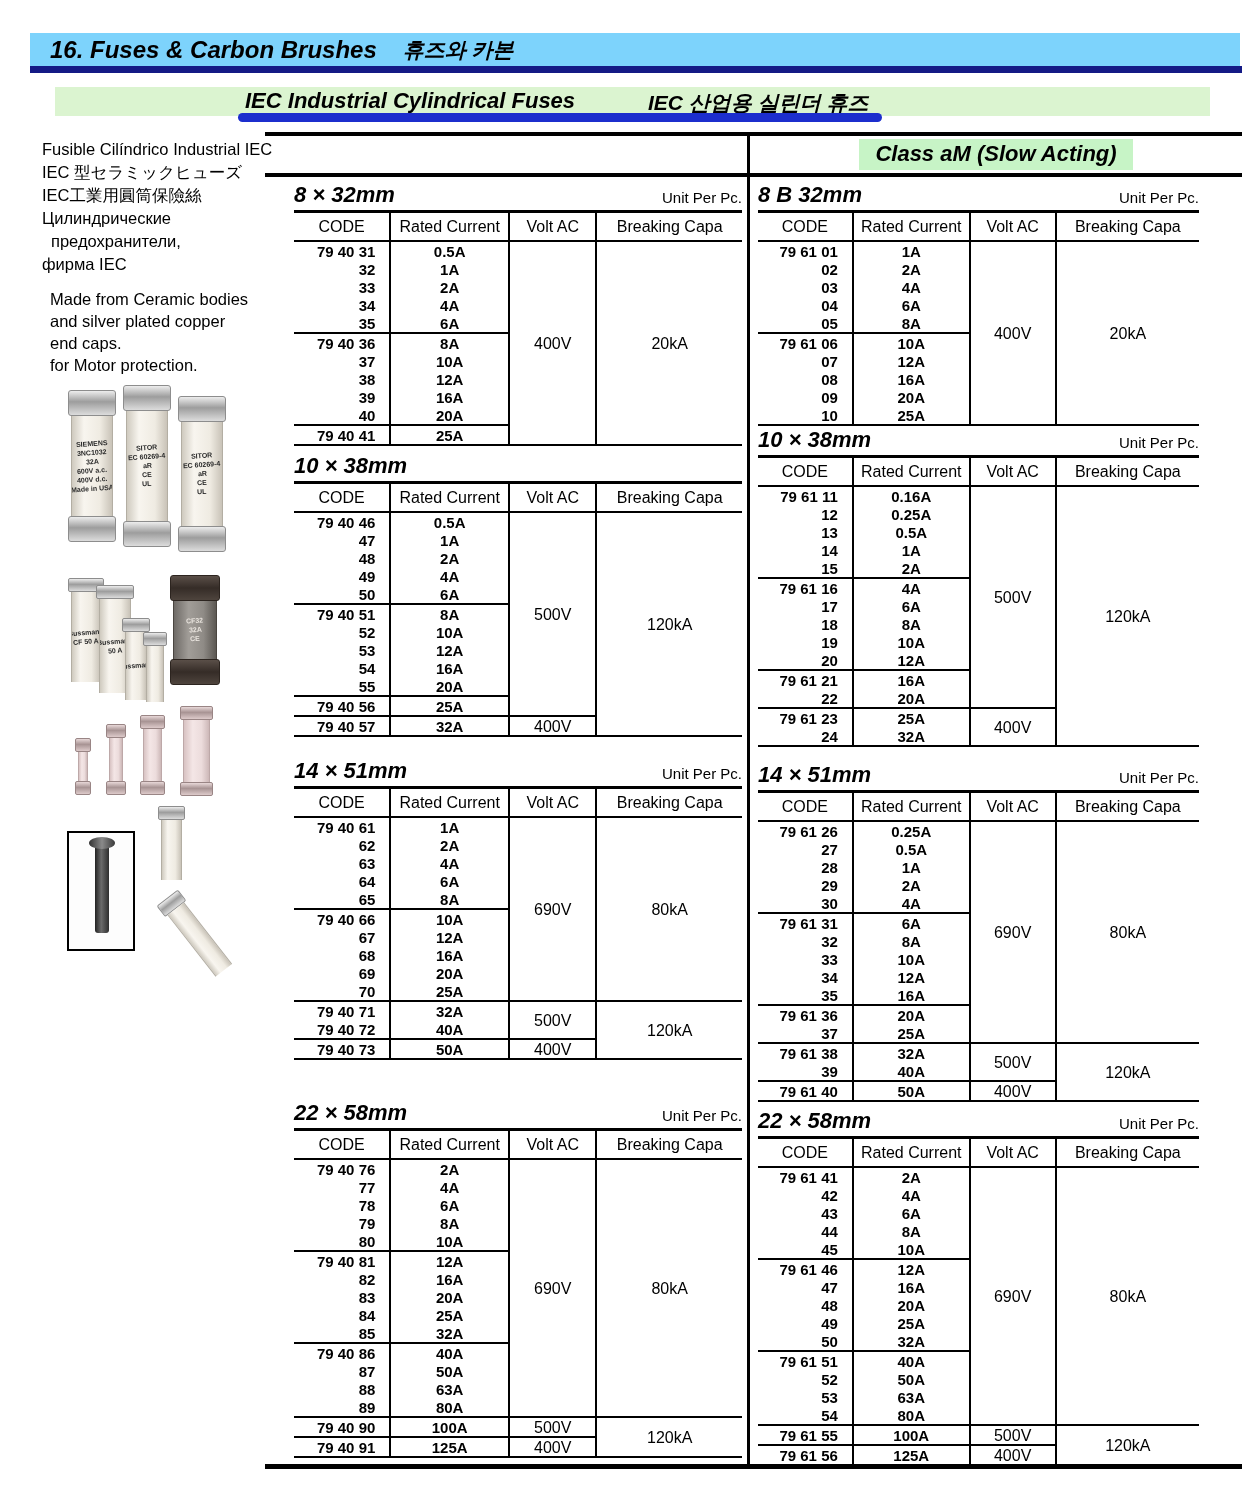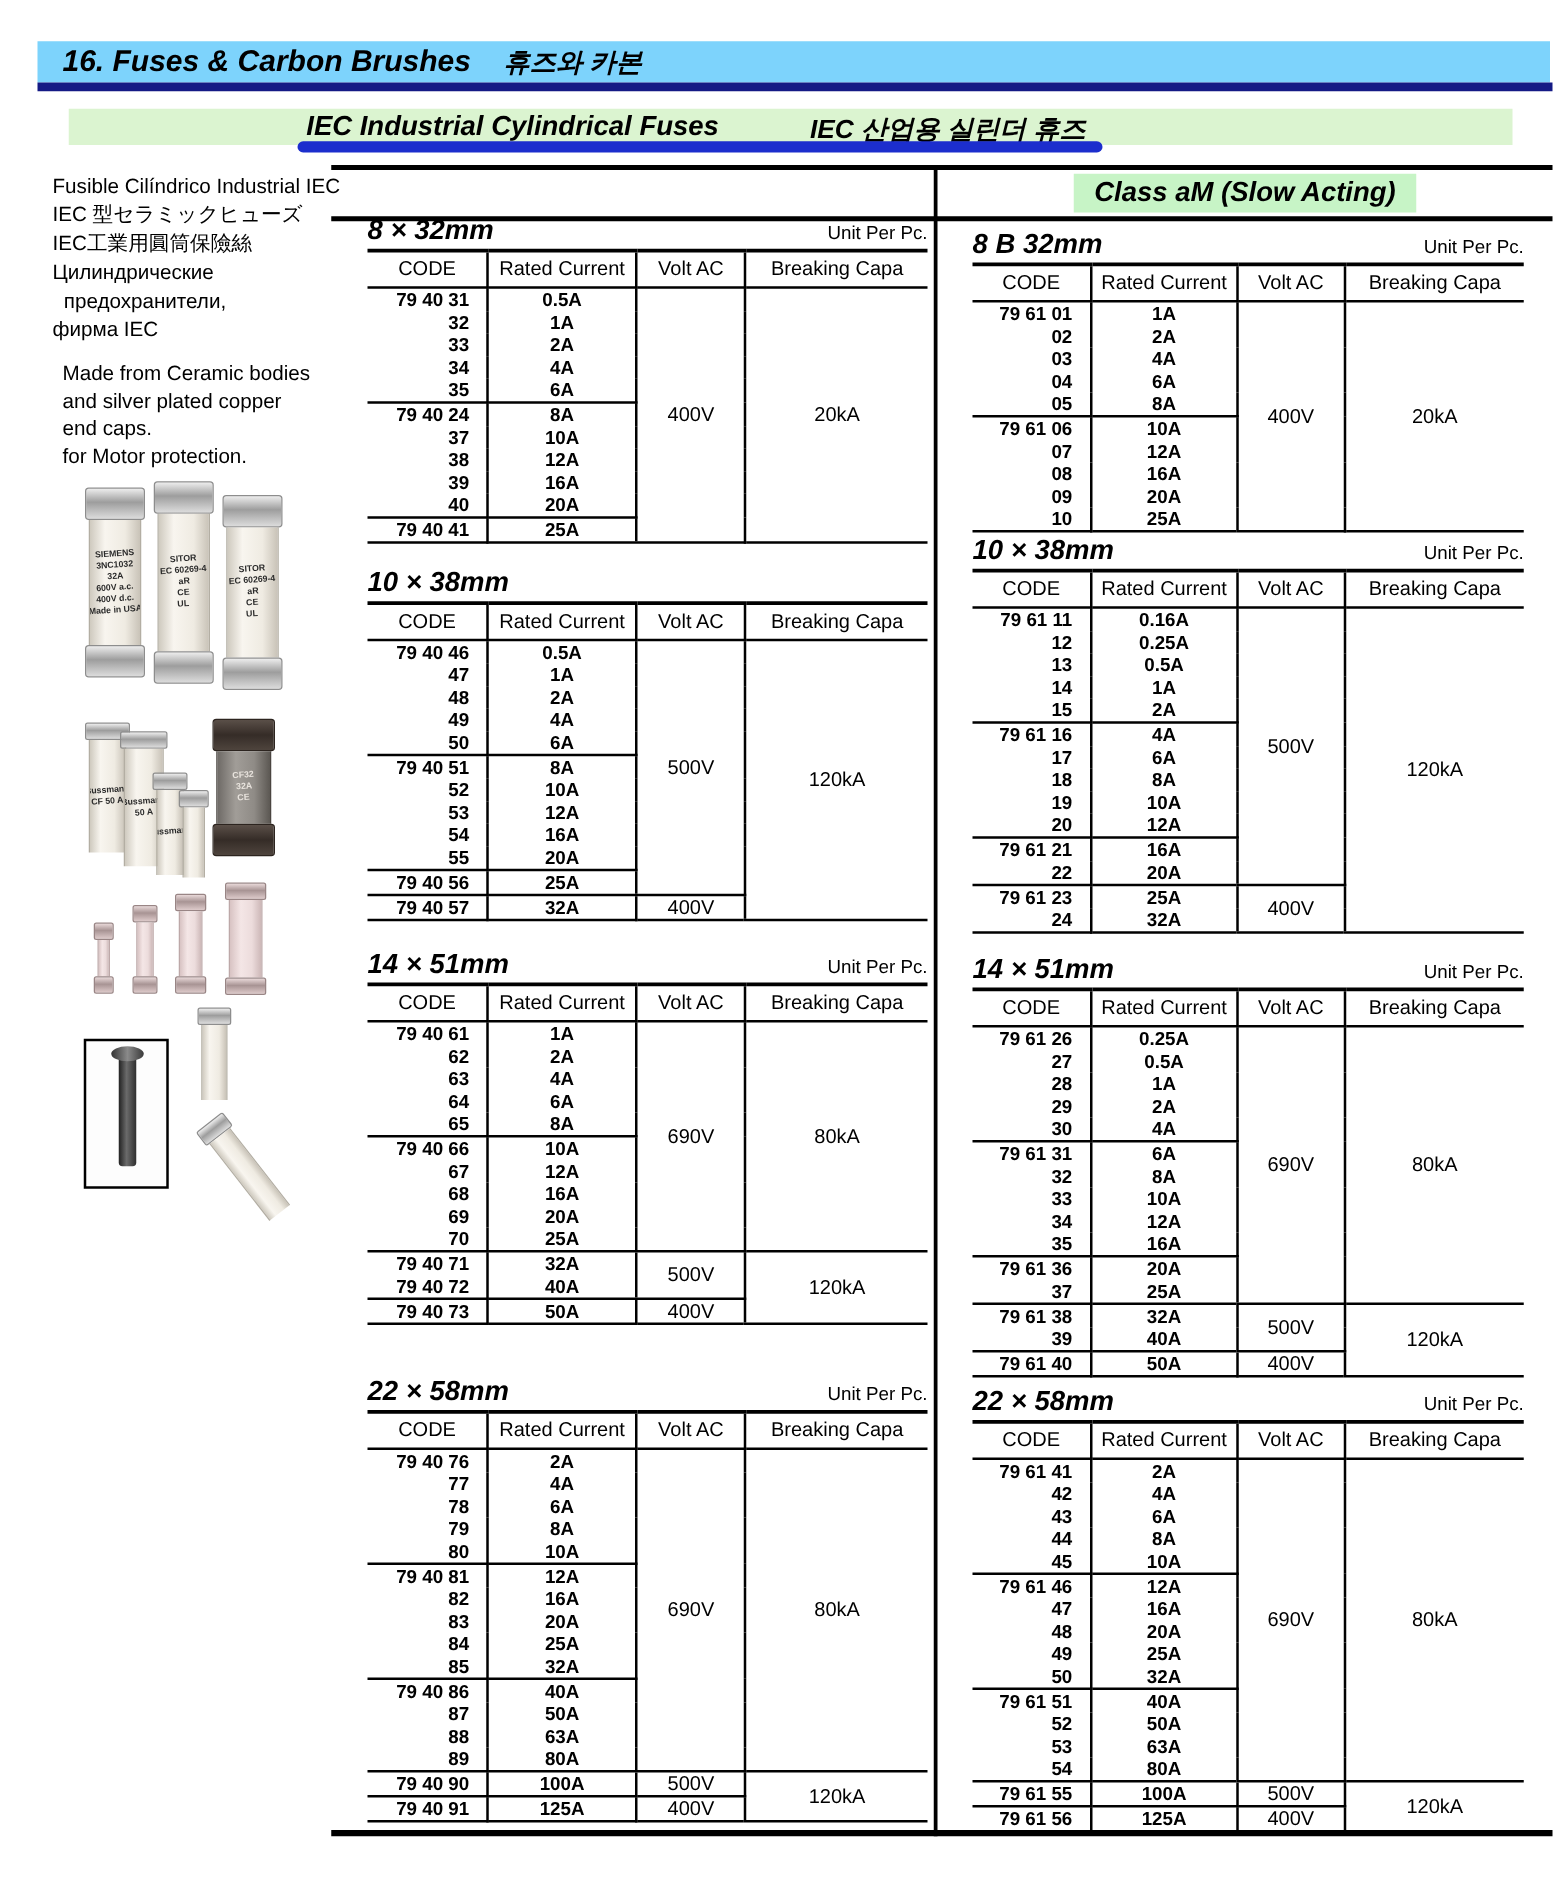--- a/index.html
+++ b/index.html
@@ -50,21 +50,21 @@
   .headline{position:absolute;left:0;right:0;top:41px;height:4px;background:#000;}
   .divider{position:absolute;left:482px;top:0;bottom:0;width:3px;background:#000;}
   .bottomline{position:absolute;left:0;right:0;bottom:0;height:5px;background:#000;}
   .class-hdr{position:absolute;top:7px;text-align:center;}
   .class-hdr.left{left:0;width:482px;}
   .class-hdr.right{left:485px;width:492px;}
   .class-hdr span{display:inline-block;background:#c7f4c6;font-style:italic;font-weight:bold;font-size:22px;padding:2px 16px 3px;}
 
   .section{position:absolute;}
   .section.colL{left:29px;width:448px;}
-  .section.colR{left:493px;width:441px;margin-left:20px;}
+  .section.colR{left:493px;width:441px;}
   .size-row{display:flex;justify-content:space-between;align-items:flex-end;height:25px;margin-bottom:3px;}
   .size-row .size{font-style:italic;font-weight:bold;font-size:22px;line-height:24px;}
   .size-row .unit{font-size:15px;line-height:18px;}
   .section table{border-collapse:collapse;width:100%;table-layout:fixed;}
   .section th{font-weight:normal;font-size:16px;height:27px;padding:0;
     border-top:3px solid #000;border-bottom:2px solid #000;}
   .section th:not(:last-child){border-right:2px solid #000;}
   .section td{height:18px;padding:0;font-size:15px;font-weight:bold;text-align:center;line-height:17px;vertical-align:middle;}
   .section td.code{text-align:right;padding-right:14px;border-right:2px solid #000;}
   .section td.current{border-right:2px solid #000;}
@@ -210,21 +210,21 @@
 
 <div class="tables">
   <div class="topline"></div>
   <div class="class-hdr right">
     <span>Class aM (Slow Acting)</span>
   </div>
   <div class="headline"></div>
   <div class="divider"></div>
   <div class="bottomline"></div>
 
-  <div class="section colL" style="top:39px">
+  <div class="section colL" style="top:50px">
       <div class="size-row">
         <span class="size">8 × 32mm</span>
         <span class="unit">Unit Per Pc.</span>
       </div>
       <table>
         <colgroup>
           <col style="width: 21.5%;">
           <col style="width: 26.5%;">
           <col style="width: 19.5%;">
           <col style="width: 32.5%;">
@@ -254,21 +254,21 @@
           </tr>
           <tr>
             <td class="code">34</td>
             <td class="current">4A</td>
           </tr>
           <tr class="gend">
             <td class="code">35</td>
             <td class="current">6A</td>
           </tr>
           <tr>
-            <td class="code">79 40 24</td>
+            <td class="code">79 40 36</td>
             <td class="current">8A</td>
           </tr>
           <tr>
             <td class="code">37</td>
             <td class="current">10A</td>
           </tr>
           <tr>
             <td class="code">38</td>
             <td class="current">12A</td>
           </tr>

